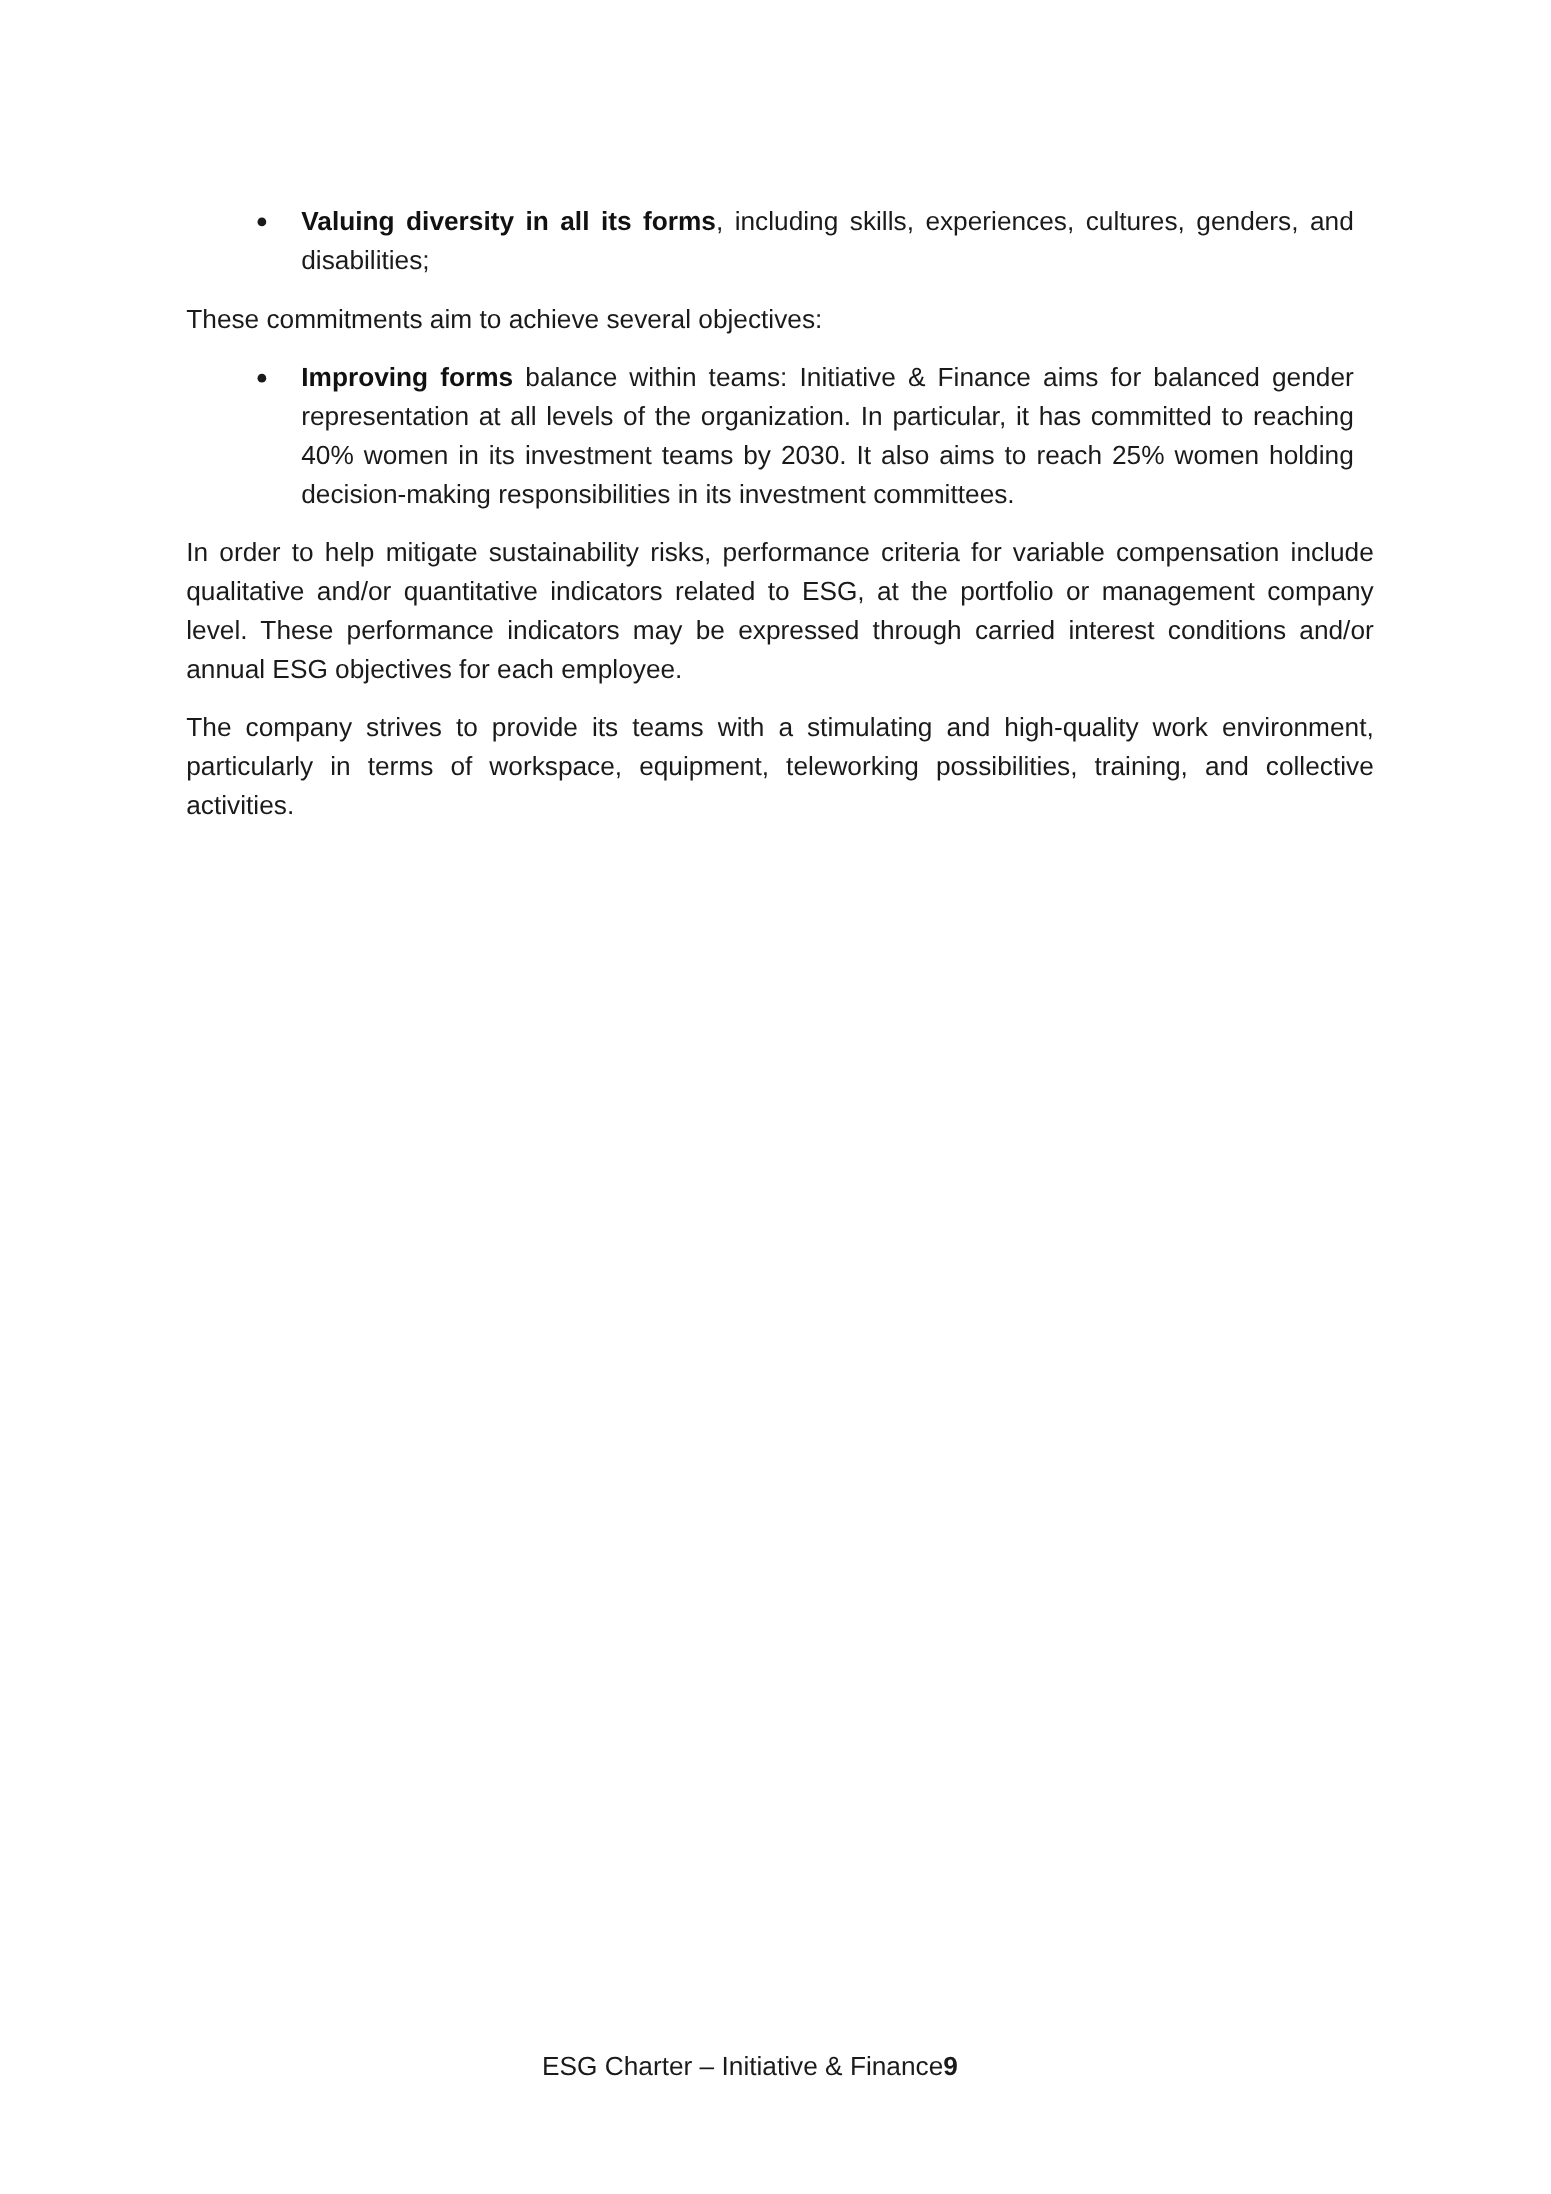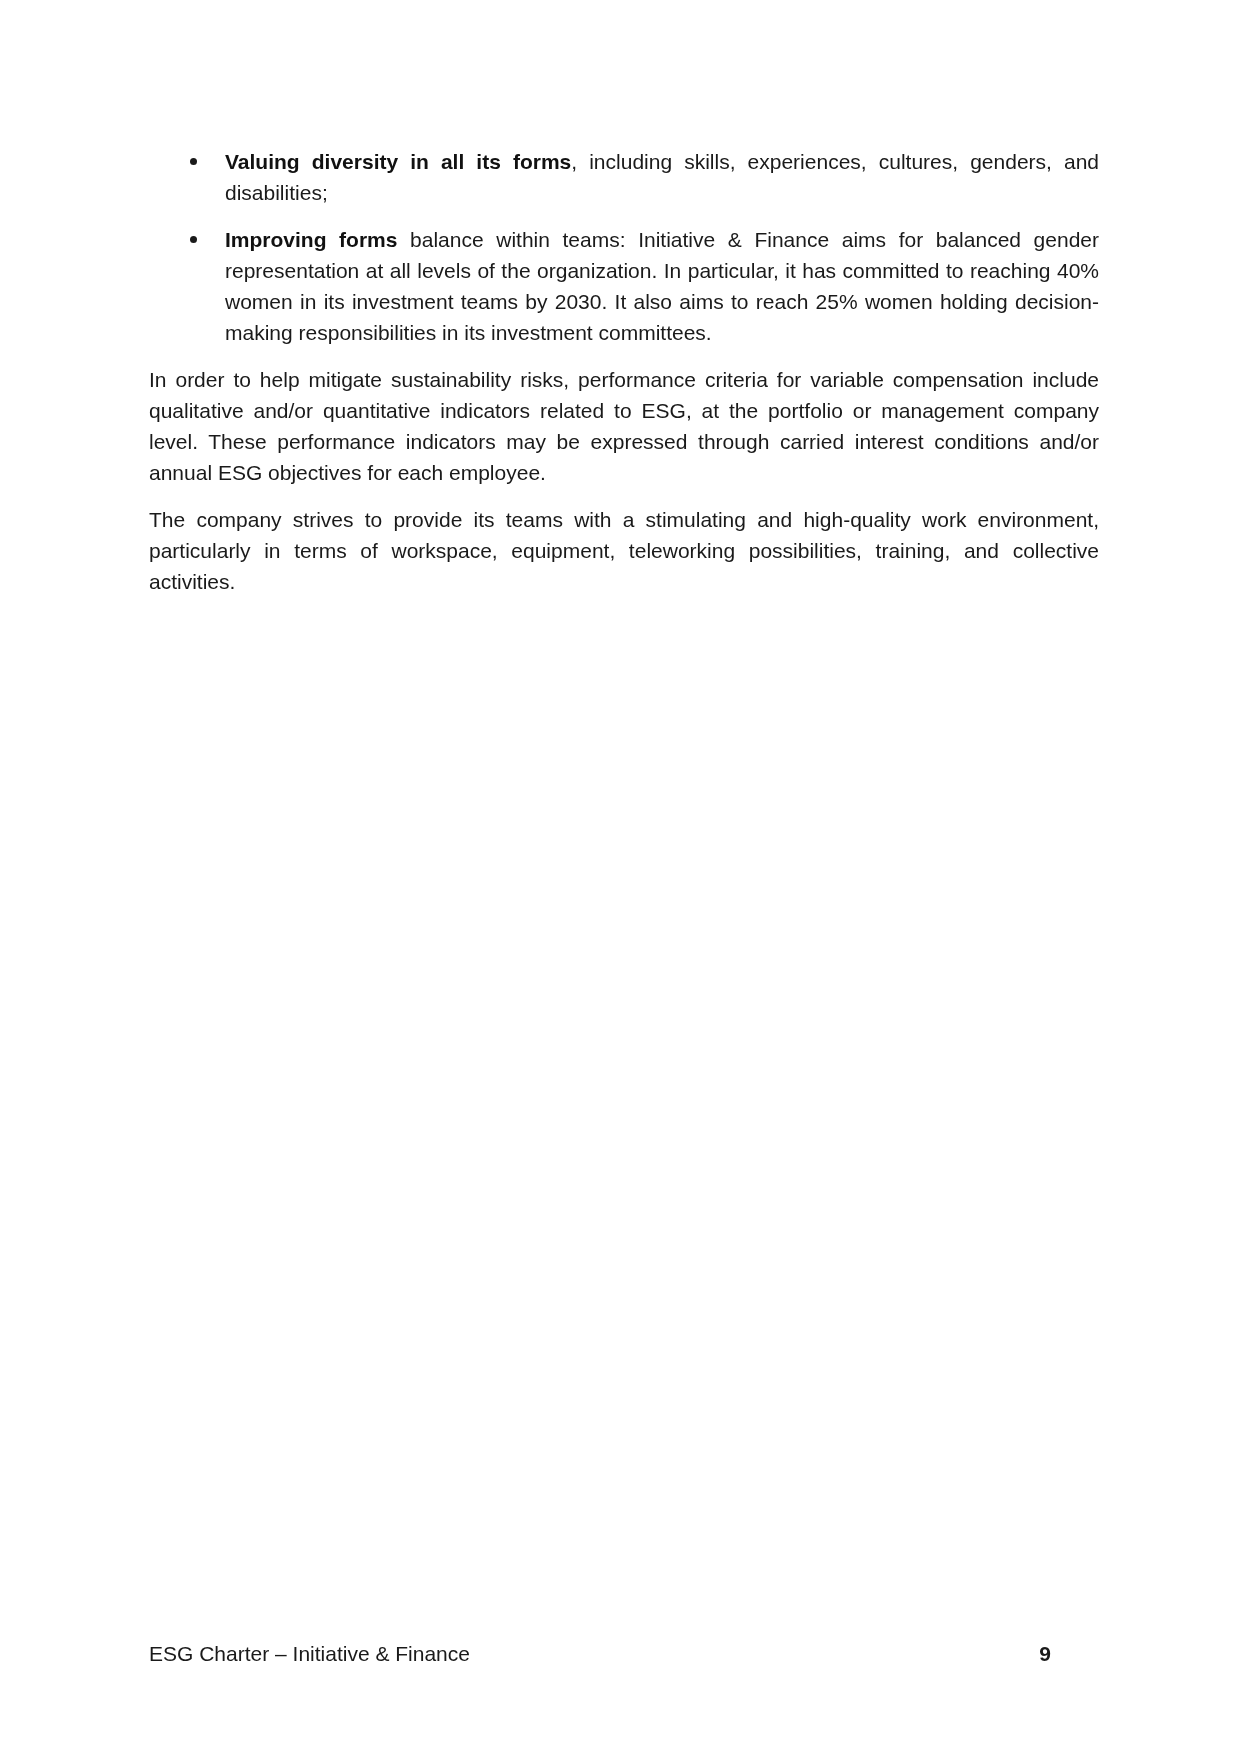--- a/index.html
+++ b/index.html
@@ -1,40 +1,41 @@
 <!DOCTYPE html>
 <html><head>
 <meta charset="utf-8">
 <style>
   html, body { margin: 0; padding: 0; background: #ffffff; }
   body { width: 1241px; height: 1755px; position: relative; overflow: hidden;
          font-family: "Liberation Sans", "DejaVu Sans", sans-serif; color: #1a1a1a; }
   .content { position: absolute; left: 149px; top: 146px; width: 950px;
              font-size: 21px; line-height: 31px; }
-  .bullets { margin: 0; padding: 0; list-style: none; }
+  .bullets { margin: 16px; padding: 0; list-style: none; }
   .bullets li { position: relative; padding-left: 76px; text-align: justify; margin-bottom: 16px; }
   .bullet-dot { position: absolute; left: 41px; top: 12px; width: 7px; height: 7px;
                 border-radius: 50%; background: #1a1a1a; }
   .bold { font-weight: 600; color: #111; }
   p { margin: 0 0 16px 0; text-align: justify; }
   .footer { position: absolute; left: 149px; top: 1642px; width: 902px; font-size: 21px;
-            display: flex; justify-content: space-between; }
+            display: flex; justify-content: center; }
   .page-num { font-weight: bold; }
 </style>
 </head>
 <body>
 
 <div class="content">
   <ul class="bullets">
     <li>
       <span class="bullet-dot"></span>
       <span class="bold">Valuing diversity in all its forms</span><span>, including skills, experiences, cultures, genders, and disabilities;</span>
     </li>
   </ul>
 
+  <p>These commitments aim to achieve several objectives:</p>
 
   <ul class="bullets">
     <li>
       <span class="bullet-dot"></span>
       <span class="bold">Improving forms</span><span> balance within teams: Initiative &amp; Finance aims for balanced gender representation at all levels of the organization. In particular, it has committed to reaching 40% women in its investment teams by 2030. It also aims to reach 25% women holding decision-making responsibilities in its investment committees.</span>
     </li>
   </ul>
 
   <p>In order to help mitigate sustainability risks, performance criteria for variable compensation include qualitative and/or quantitative indicators related to ESG, at the portfolio or management company level. These performance indicators may be expressed through carried interest conditions and/or annual ESG objectives for each employee.</p>
   <p>The company strives to provide its teams with a stimulating and high-quality work environment, particularly in terms of workspace, equipment, teleworking possibilities, training, and collective activities.</p>

